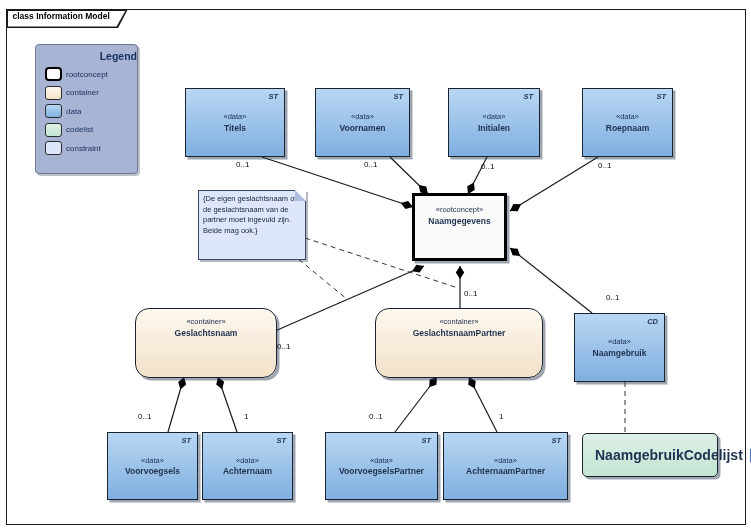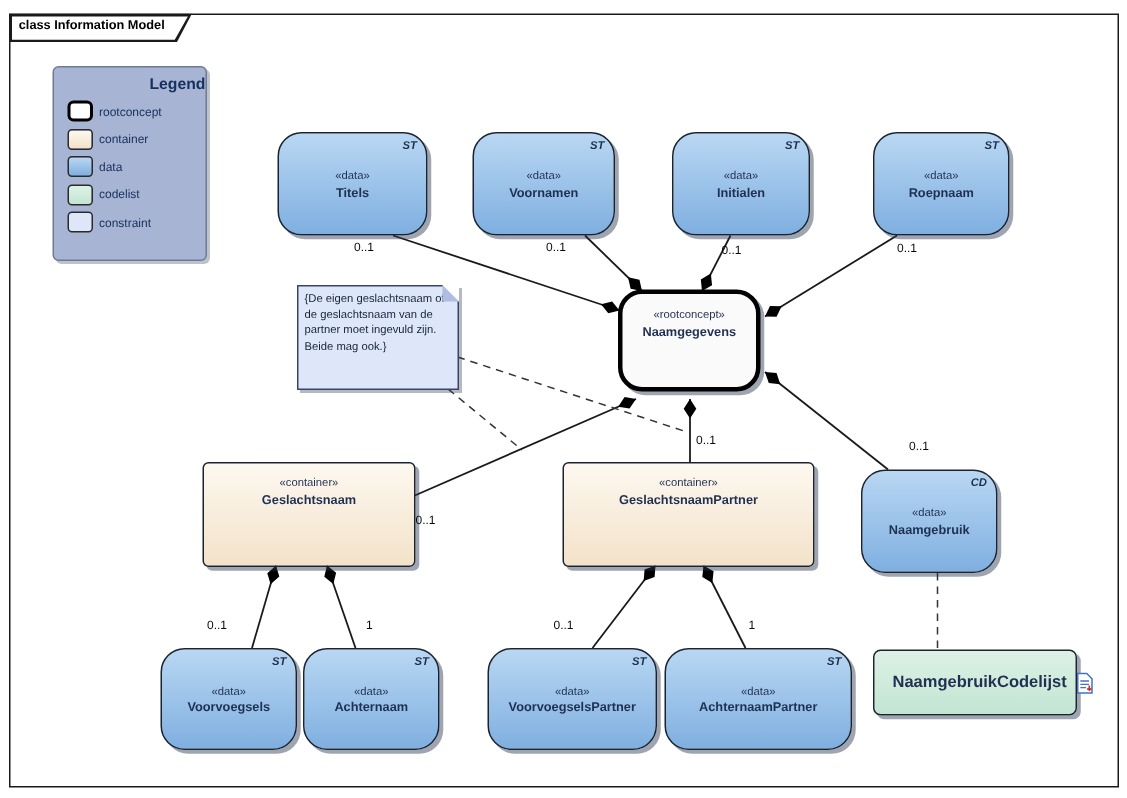--- a/index.html
+++ b/index.html
@@ -15,33 +15,33 @@
   #canvas{position:relative;width:751px;height:532px;background:#fff;overflow:hidden;
           font-family:"Liberation Sans", sans-serif;color:var(--text);}
   #frame{position:absolute;left:6px;top:9px;width:738px;height:514px;border:1.5px solid #1a1a1a;}
   #tab-border{position:absolute;left:6px;top:9px;width:122px;height:19px;background:#1a1a1a;
           clip-path:polygon(0 0,100% 0,calc(100% - 10px) 100%,0 100%);}
   #tab{position:absolute;left:7.5px;top:10.5px;width:118px;height:16px;background:#fff;
           clip-path:polygon(0 0,100% 0,calc(100% - 9px) 100%,0 100%);
           display:flex;align-items:flex-start;padding-left:5px;box-sizing:border-box;
           font-size:8.5px;font-weight:bold;color:#000;}
   svg#edges{position:absolute;left:0;top:0;z-index:1;}
-  .node{position:absolute;z-index:2;box-sizing:border-box;border:1px solid #1a2430;border-radius:16px;
+  .node{position:absolute;z-index:2;box-sizing:border-box;border:1px solid #1a2430;border-radius:0;
         display:flex;flex-direction:column;align-items:center;justify-content:center;gap:3px;
         box-shadow:2.5px 2.5px 0 rgba(40,55,80,0.45);text-align:center;}
   .node .stereo{font-size:7.5px;line-height:1;}
   .node .nname{font-size:8.5px;font-weight:bold;line-height:1;}
   .node .tag{position:absolute;top:3px;right:6px;font-size:7.5px;font-style:italic;font-weight:bold;}
   .data-node{background:linear-gradient(to bottom,var(--data-fill-top),var(--data-fill-bottom));}
   .container-node{background:linear-gradient(to bottom,var(--container-fill-top),var(--container-fill-bottom));
-        border-radius:4px;justify-content:flex-start;padding-top:9px;}
+        border-radius:14px;justify-content:flex-start;padding-top:9px;}
   .root-node{background:var(--rootconcept-fill);border:3px solid #000;justify-content:flex-start;padding-top:10px;}
   .codelist-node{background:linear-gradient(to bottom,var(--codelist-fill-top),var(--codelist-fill-bottom));
         border-radius:5px;flex-direction:row;justify-content:flex-start;gap:6px;padding-left:12px;}
-  .codelist-node .nname{font-size:11px;}
+  .codelist-node .nname{font-size:14px;}
   .mult{position:absolute;z-index:3;font-size:8px;color:#0a0a0a;}
   #note{position:absolute;left:198px;top:190px;width:108px;height:70px;z-index:2;box-sizing:border-box;
         background:var(--constraint-fill);border:1px solid #39466b;
         box-shadow:2px 2px 0 rgba(40,55,80,0.35);}
   #note::before{content:"";position:absolute;top:-1px;right:-1px;width:0;height:0;
         border-style:solid;border-width:0 11px 11px 0;
         border-color:#ffffff #ffffff #aebde0 #aebde0;}
   #note .note-text{font-size:7.5px;line-height:1.4;padding:3px 4px;white-space:pre-line;color:#14233d;}
   #legend{position:absolute;left:35px;top:44px;width:103px;height:130px;z-index:2;box-sizing:border-box;
         background:var(--legend-bg);border:1px solid #6f7b94;border-radius:4px;

